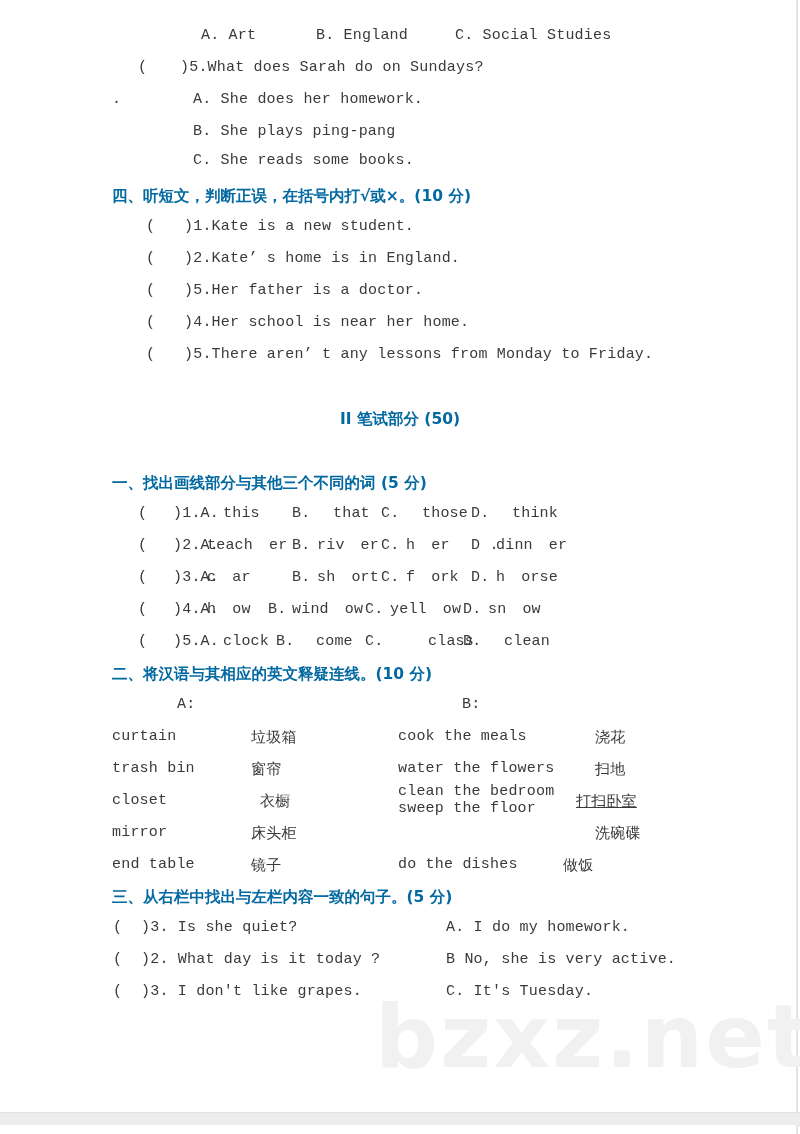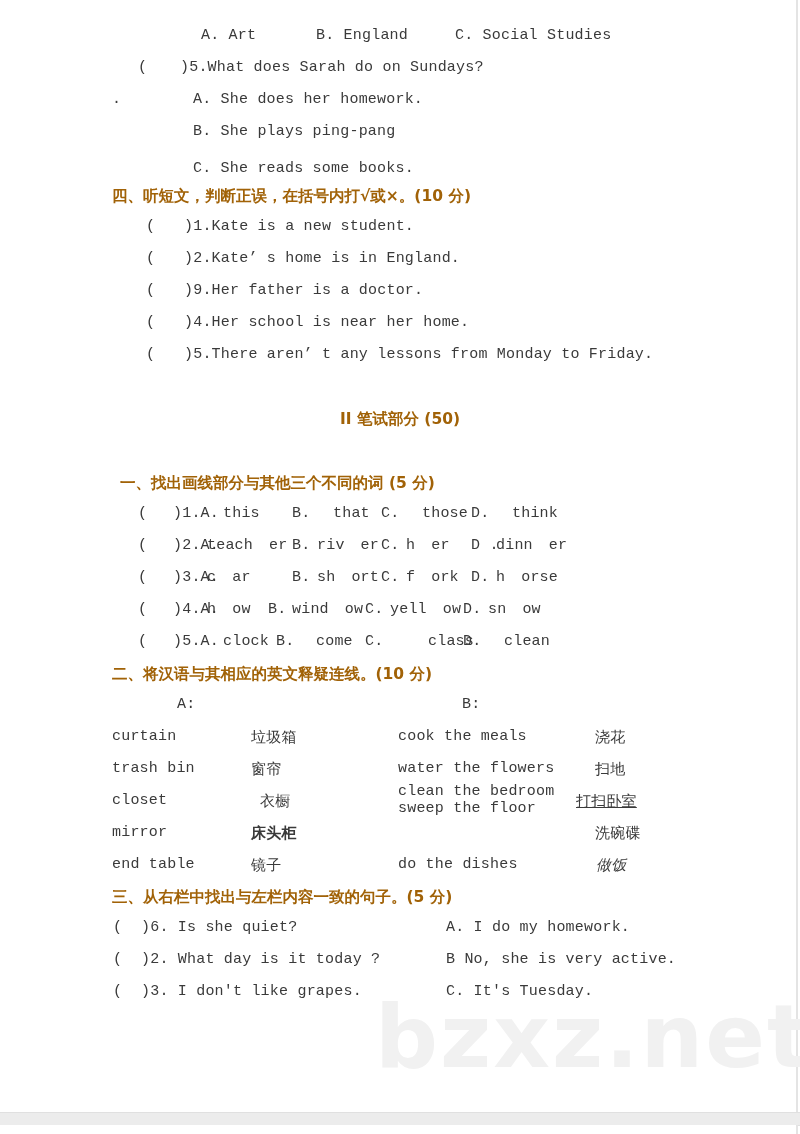--- a/index.html
+++ b/index.html
@@ -15,21 +15,21 @@
   .gap {
     position: absolute; left: 0; top: 1112px; width: 800px; height: 12px;
     background: #ececec; border-top: 1px solid #e0e0e0; border-bottom: 1px solid #e0e0e0;
   }
   .page2 { position: absolute; left: 0; top: 1125px; width: 796px; height: 9px; background: #fff; border-right: 2px solid #e4e4e4; }
   .t {
     position: absolute; white-space: pre; font-size: 15px; color: #3a3a3a;
     font-family: "Liberation Mono", "DejaVu Sans Mono", monospace; letter-spacing: 0.2px;
   }
   .h {
-    position: absolute; white-space: pre; font-size: 15.5px; font-weight: bold; color: #a16207;
+    position: absolute; white-space: pre; font-size: 15.5px; font-weight: bold; color: #0369a1;
     font-family: "DejaVu Sans", "Liberation Sans", sans-serif;
   }
   .u { text-underline-offset: 3px; margin-left: 16px; }
   .watermark {
     position: absolute; left: 375px; top: 985px; font-size: 88px; font-weight: bold;
     color: #f1f1f1; font-family: "DejaVu Sans", "Liberation Sans", sans-serif; letter-spacing: 2px;
     z-index: 0;
   }
   .t, .h { z-index: 1; }
 </style>
@@ -44,37 +44,37 @@
 
 <span class="t" style="left:201px;top:27px">A. Art</span>
 <span class="t" style="left:316px;top:27px">B. England</span>
 <span class="t" style="left:455px;top:27px">C. Social Studies</span>
 
 <span class="t" style="left:138px;top:59px">(</span>
 <span class="t" style="left:180px;top:59px">)5.What does Sarah do on Sundays?</span>
 <span class="t" style="left:112px;top:91px">.</span>
 <span class="t" style="left:193px;top:91px">A. She does her homework.</span>
 <span class="t" style="left:193px;top:123px">B. She plays ping-pang</span>
-<span class="t" style="left:193px;top:160px">C. She reads some books.</span>
+<span class="t" style="left:193px;top:152px">C. She reads some books.</span>
 
 <span class="h" style="left:112px;top:186px">四、听短文，判断正误，在括号内打√或×。(10 分)</span>
 <span class="t" style="left:146px;top:218px">(</span>
 <span class="t" style="left:184px;top:218px">)1.Kate is a new student.</span>
 <span class="t" style="left:146px;top:250px">(</span>
 <span class="t" style="left:184px;top:250px">)2.Kate’ s home is in England.</span>
 <span class="t" style="left:146px;top:282px">(</span>
-<span class="t" style="left:184px;top:282px">)9.Her father is a doctor.</span>
+<span class="t" style="left:184px;top:282px">)5.Her father is a doctor.</span>
 <span class="t" style="left:146px;top:314px">(</span>
 <span class="t" style="left:184px;top:314px">)4.Her school is near her home.</span>
 <span class="t" style="left:146px;top:346px">(</span>
 <span class="t" style="left:184px;top:346px">)5.There aren’ t any lessons from Monday to Friday.</span>
 
 <span class="h" style="left:340px;top:409px">II 笔试部分 (50)</span>
 
-<span class="h" style="left:120px;top:473px">一、找出画线部分与其他三个不同的词 (5 分)</span>
+<span class="h" style="left:112px;top:473px">一、找出画线部分与其他三个不同的词 (5 分)</span>
 
 <div id="w1">
     <div>
       <span class="t" style="left: 138px; top: 505px;">(</span>
       <span class="t" style="left: 173px; top: 505px; font-family: Liberation Mono, monospace;">)1.A.</span>
       <span class="t" style="left: 207px; top: 505px;"><span></span><span class="u">th</span><span>is</span></span>
       <span class="t" style="left: 292px; top: 505px;">B.</span>
       <span class="t" style="left: 317px; top: 505px;"><span></span><span class="u">th</span><span>at</span></span>
       <span class="t" style="left: 381px; top: 505px;">C.</span>
       <span class="t" style="left: 406px; top: 505px;"><span></span><span class="u">th</span><span>ose</span></span>
@@ -145,38 +145,38 @@
       <span class="t" style="left: 595px; top: 760px;">扫地</span>
     </div>
     <div>
       <span class="t" style="left: 112px; top: 792px;">closet</span>
       <span class="t" style="left: 260px; top: 792px;">衣橱</span>
       <span class="t" style="left: 398px; top: 800px;">sweep the floor</span>
       <span class="t" style="left: 576px; top: 792px; text-decoration: underline;">打扫卧室</span>
     </div>
     <div>
       <span class="t" style="left: 112px; top: 824px;">mirror</span>
-      <span class="t" style="left: 251px; top: 824px; font-weight: bold;">床头柜</span>
+      <span class="t" style="left: 251px; top: 824px;">床头柜</span>
       <span class="t" style="left: 398px; top: 783px;">clean the bedroom</span>
       <span class="t" style="left: 595px; top: 824px; text-align: right;">洗碗碟</span>
     </div>
     <div>
       <span class="t" style="left: 112px; top: 856px;">end table</span>
       <span class="t" style="left: 251px; top: 856px;">镜子</span>
       <span class="t" style="left: 398px; top: 856px;">do the dishes</span>
-      <span class="t" style="left: 596px; top: 856px; font-style: italic;">做饭</span>
+      <span class="t" style="left: 563px; top: 856px;">做饭</span>
     </div>
   </div>
 
 <span class="h" style="left:112px;top:887px">三、从右栏中找出与左栏内容一致的句子。(5 分)</span>
 
 <div id="w3">
     <div>
       <span class="t" style="left: 113px; top: 919px;">(</span>
-      <span class="t" style="left: 141px; top: 919px;">)6. Is she quiet?</span>
+      <span class="t" style="left: 141px; top: 919px;">)3. Is she quiet?</span>
       <span class="t" style="left: 446px; top: 919px;">A. I do my homework.</span>
     </div>
     <div>
       <span class="t" style="left: 113px; top: 951px;">(</span>
       <span class="t" style="left: 141px; top: 951px;">)2. What day is it today ?</span>
       <span class="t" style="left: 446px; top: 951px;">B No, she is very active.</span>
     </div>
     <div>
       <span class="t" style="left: 113px; top: 983px;">(</span>
       <span class="t" style="left: 141px; top: 983px;">)3. I don't like grapes.</span>

